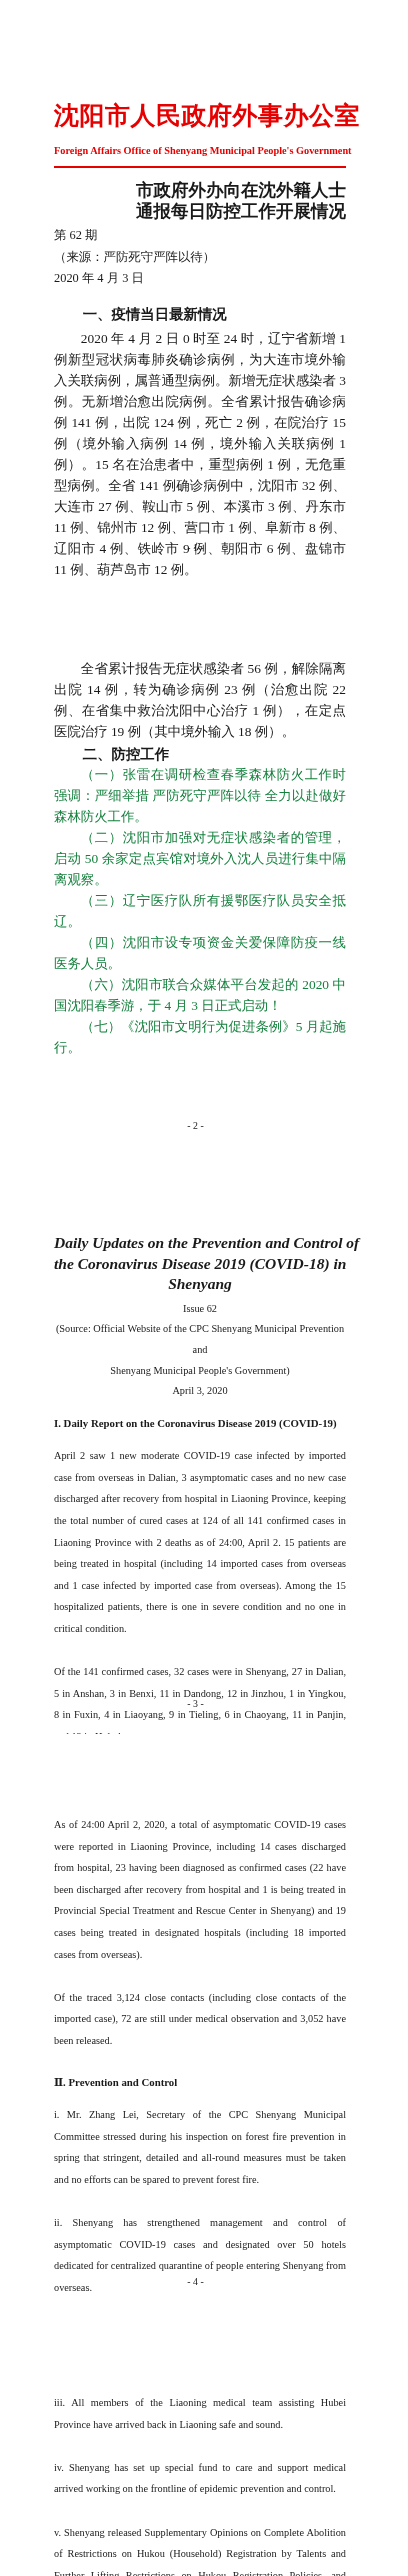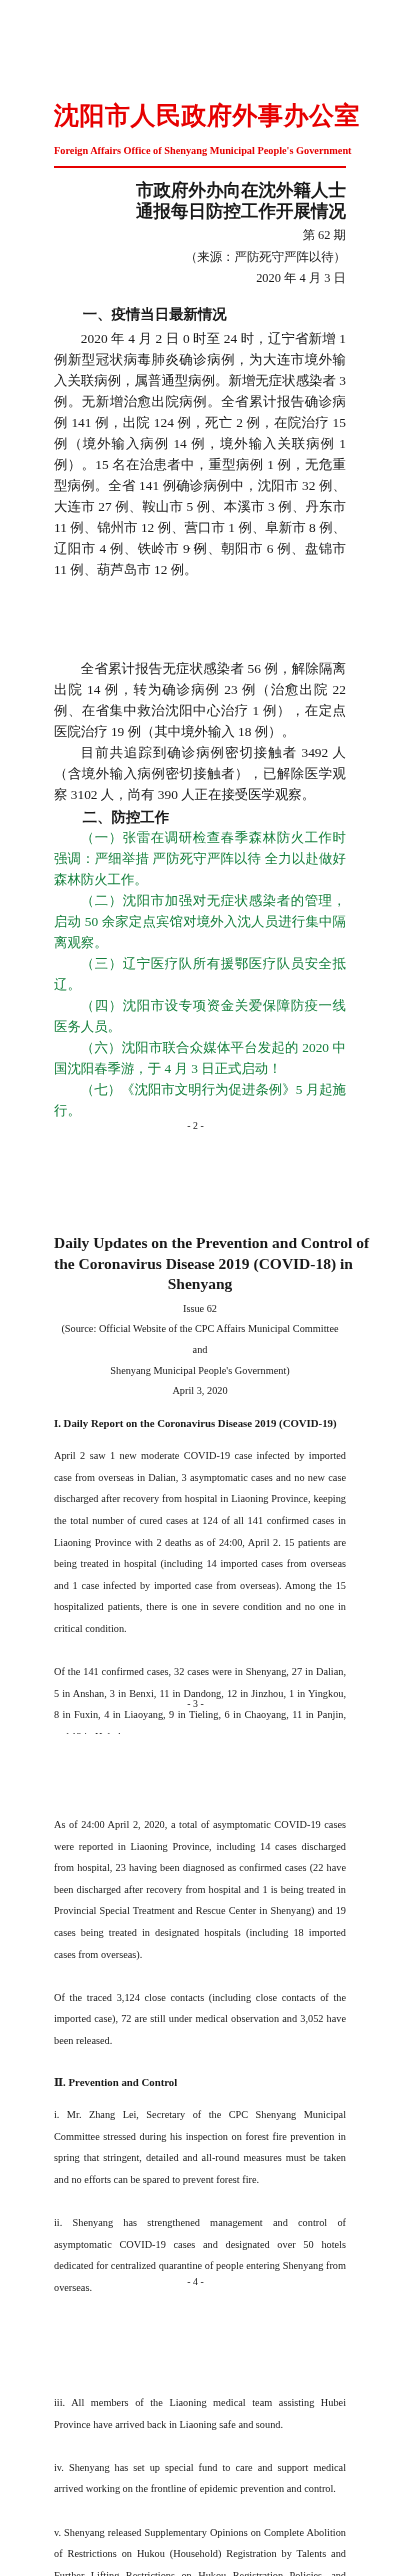--- a/index.html
+++ b/index.html
@@ -51,21 +51,21 @@
   .doc-title {
     margin: 12.4px 0 0 0;
     text-align: right;
     font-size: 17.5px;
     line-height: 20.6px;
     font-weight: bold;
     color: #1a1a1a;
   }
   .cn-meta {
     margin: 5.2px 0 0 0;
-    text-align: right;
+    text-align: left;
     font-size: 12.4px;
     line-height: 16.5px;
     color: #1a1a1a;
   }
   .cn-heading {
     margin: 18.5px 0 0 0;
     font-size: 14.4px;
     line-height: 18.5px;
     font-weight: bold;
     text-indent: 2em;
@@ -92,21 +92,21 @@
   }
   
   .en-title {
     margin: 77px 0 0 0;
     text-align: center;
     font-size: 15.5px;
     line-height: 20.6px;
     font-weight: bold;
     color: #1a1a1a;
   }
-  .en-title-line { white-space: nowrap; }
+  .en-title-line { white-space: nowrap; font-style: italic; }
   .en-meta {
     margin: 4.1px 0 0 0;
     text-align: center;
     font-size: 10.3px;
     line-height: 20.6px;
     color: #1a1a1a;
   }
   .en-meta.tight { margin: 0; }
   .en-heading {
     margin: 12.4px 0 0 0;
@@ -151,41 +151,40 @@
     <div class="cn-meta">2020 年 4 月 3 日</div>
     <div class="cn-heading">一、疫情当日最新情况</div>
     <p class="cn-body">2020 年 4 月 2 日 0 时至 24 时，辽宁省新增 1 例新型冠状病毒肺炎确诊病例，为大连市境外输入关联病例，属普通型病例。新增无症状感染者 3 例。无新增治愈出院病例。全省累计报告确诊病例 141 例，出院 124 例，死亡 2 例，在院治疗 15 例（境外输入病例 14 例，境外输入关联病例 1 例）。15 名在治患者中，重型病例 1 例，无危重型病例。全省 141 例确诊病例中，沈阳市 32 例、大连市 27 例、鞍山市 5 例、本溪市 3 例、丹东市 11 例、锦州市 12 例、营口市 1 例、阜新市 8 例、辽阳市 4 例、铁岭市 9 例、朝阳市 6 例、盘锦市 11 例、葫芦岛市 12 例。</p>
   </div>
   <div class="page-number">- 1 -</div>
 </section>
 
 <section class="page">
   <div class="inner">
     <p class="cn-body first">全省累计报告无症状感染者 56 例，解除隔离出院 14 例，转为确诊病例 23 例（治愈出院 22 例、在省集中救治沈阳中心治疗 1 例），在定点医院治疗 19 例（其中境外输入 18 例）。</p>
-    <p class="cn-body" style="margin-top:0">目前共追踪到确诊病例密切接触者 3492 人（含境外输入病例密切接触者），已解除医学观察 3102 人，尚有 390 人正在接受医学观察。</p>
     <div class="cn-heading" style="margin-top:3.1px">二、防控工作</div>
     <p class="cn-item">（一）张雷在调研检查春季森林防火工作时强调：严细举措 严防死守严阵以待 全力以赴做好森林防火工作。</p>
     <p class="cn-item">（二）沈阳市加强对无症状感染者的管理，启动 50 余家定点宾馆对境外入沈人员进行集中隔离观察。</p>
     <p class="cn-item">（三）辽宁医疗队所有援鄂医疗队员安全抵辽。</p>
     <p class="cn-item">（四）沈阳市设专项资金关爱保障防疫一线医务人员。</p>
     <p class="cn-item">（六）沈阳市联合众媒体平台发起的 2020 中国沈阳春季游，于 4 月 3 日正式启动！</p>
     <p class="cn-item">（七）《沈阳市文明行为促进条例》5 月起施行。</p>
   </div>
   <div class="page-number">- 2 -</div>
 </section>
 
 <section class="page">
   <div class="inner">
     <div class="en-title">
       <div class="en-title-line">Daily Updates on the Prevention and Control of</div>
       <div class="en-title-line">the Coronavirus Disease 2019 (COVID-18) in</div>
       <div class="en-title-line">Shenyang</div>
     </div>
     <div class="en-meta">Issue 62</div>
-    <div class="en-meta tight">(Source: Official Website of the CPC Affairs Municipal Committee and</div>
+    <div class="en-meta tight">(Source: Official Website of the CPC Shenyang Municipal Prevention and</div>
     <div class="en-meta tight">Shenyang Municipal People's Government)</div>
     <div class="en-meta tight">April 3, 2020</div>
     <div class="en-heading">I. Daily Report on the Coronavirus Disease 2019 (COVID-19)</div>
     <p class="en-body">April 2 saw 1 new moderate COVID-19 case infected by imported case from overseas in Dalian, 3 asymptomatic cases and no new case discharged after recovery from hospital in Liaoning Province, keeping the total number of cured cases at 124 of all 141 confirmed cases in Liaoning Province with 2 deaths as of 24:00, April 2. 15 patients are being treated in hospital (including 14 imported cases from overseas and 1 case infected by imported case from overseas). Among the 15 hospitalized patients, there is one in severe condition and no one in critical condition.</p>
     <p class="en-body">Of the 141 confirmed cases, 32 cases were in Shenyang, 27 in Dalian, 5 in Anshan, 3 in Benxi, 11 in Dandong, 12 in Jinzhou, 1 in Yingkou, 8 in Fuxin, 4 in Liaoyang, 9 in Tieling, 6 in Chaoyang, 11 in Panjin, and 12 in Huludao.</p>
   </div>
   <div class="page-number">- 3 -</div>
 </section>
 
 <section class="page">

